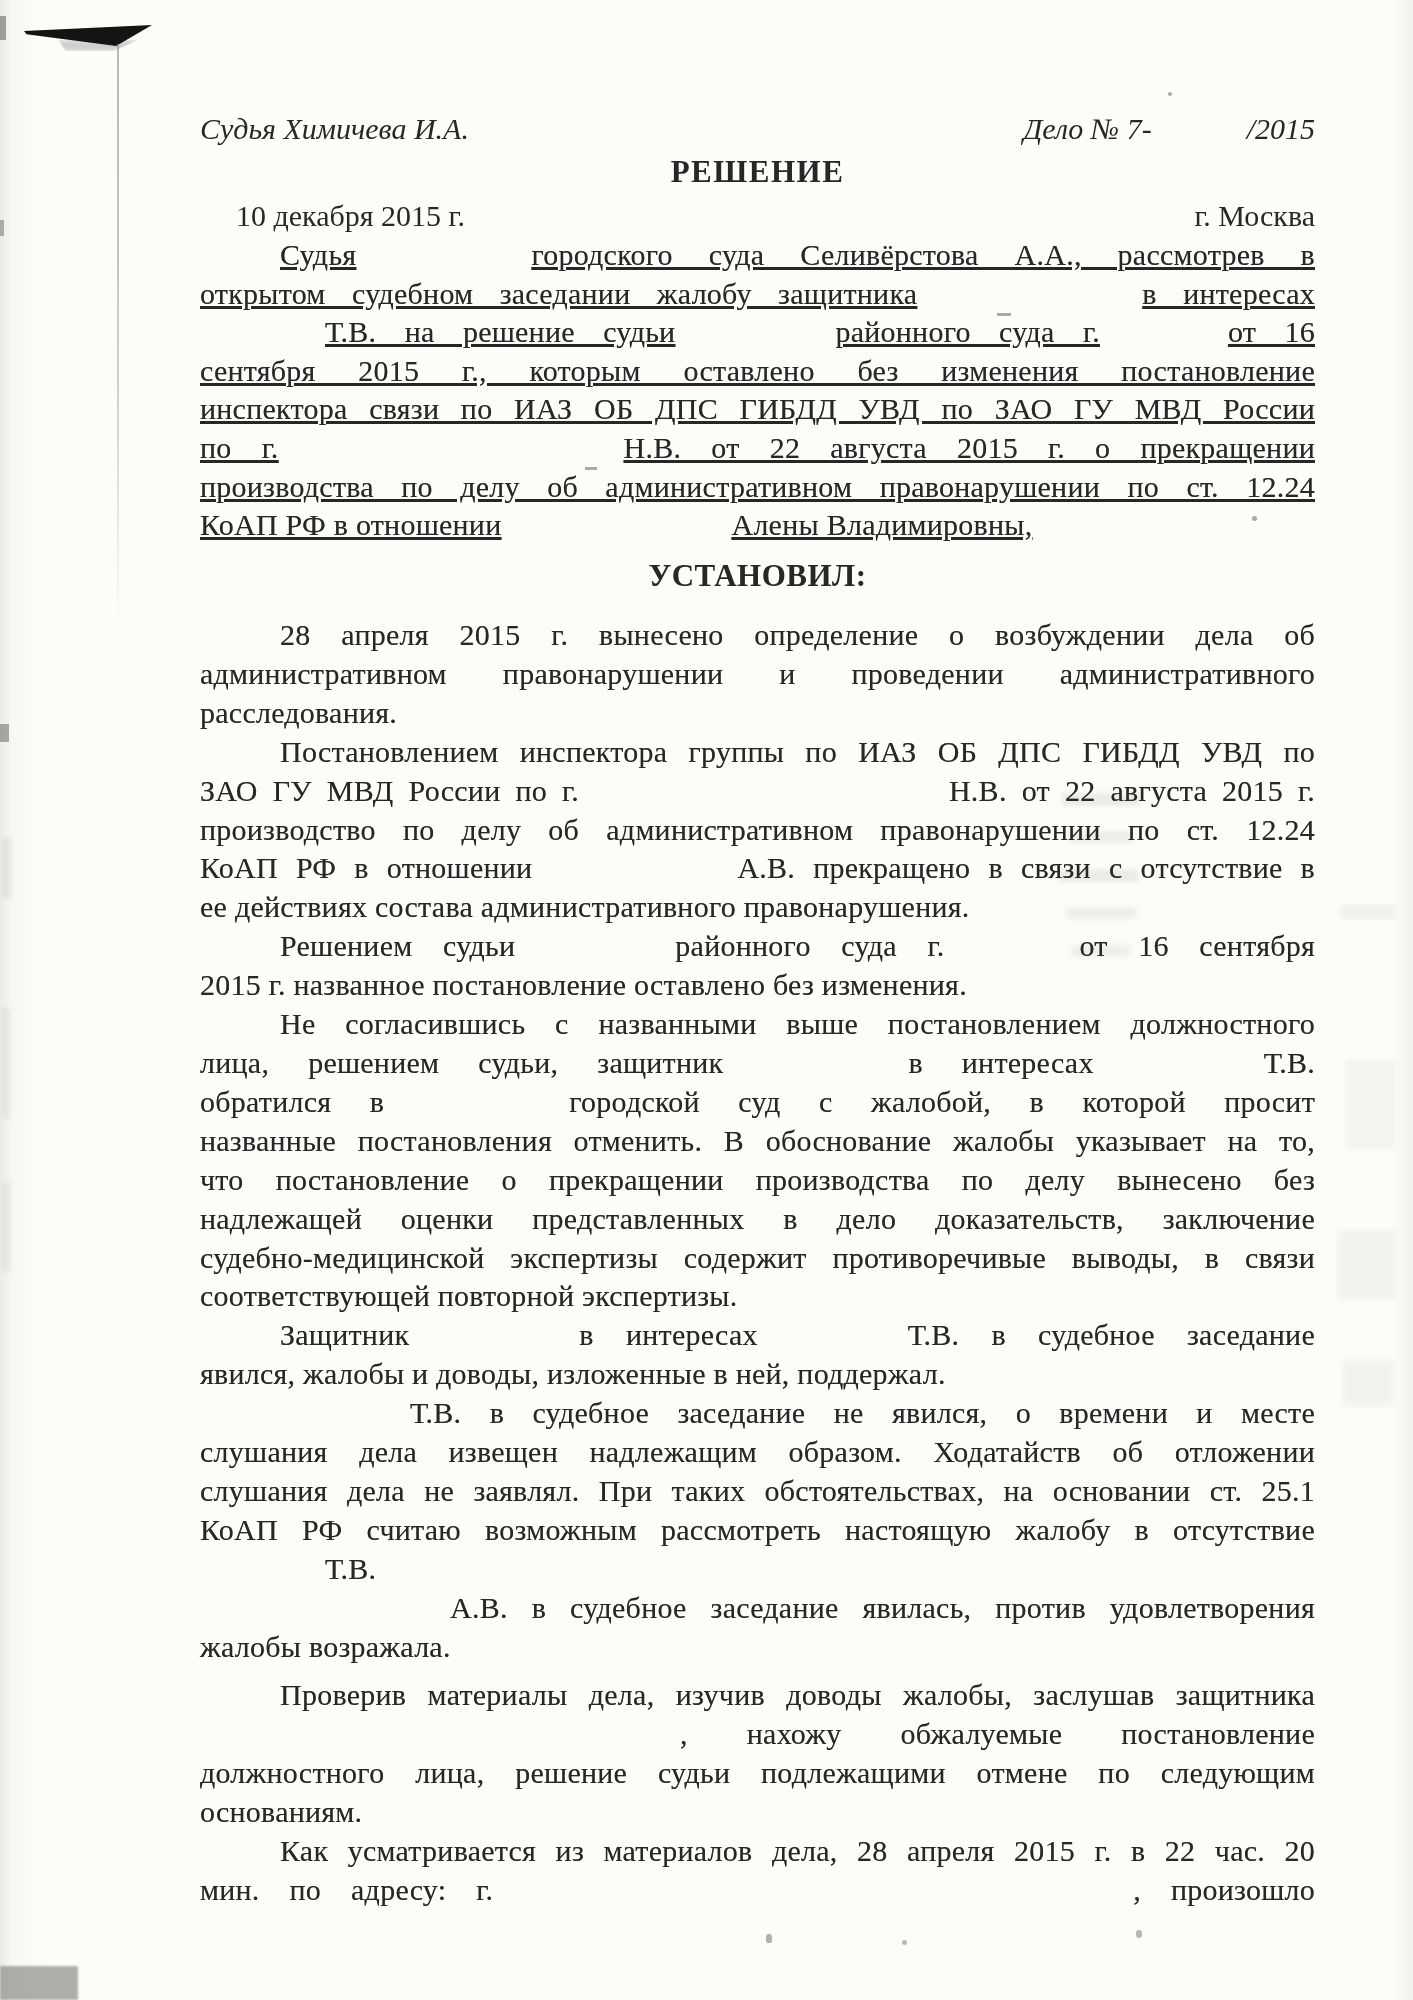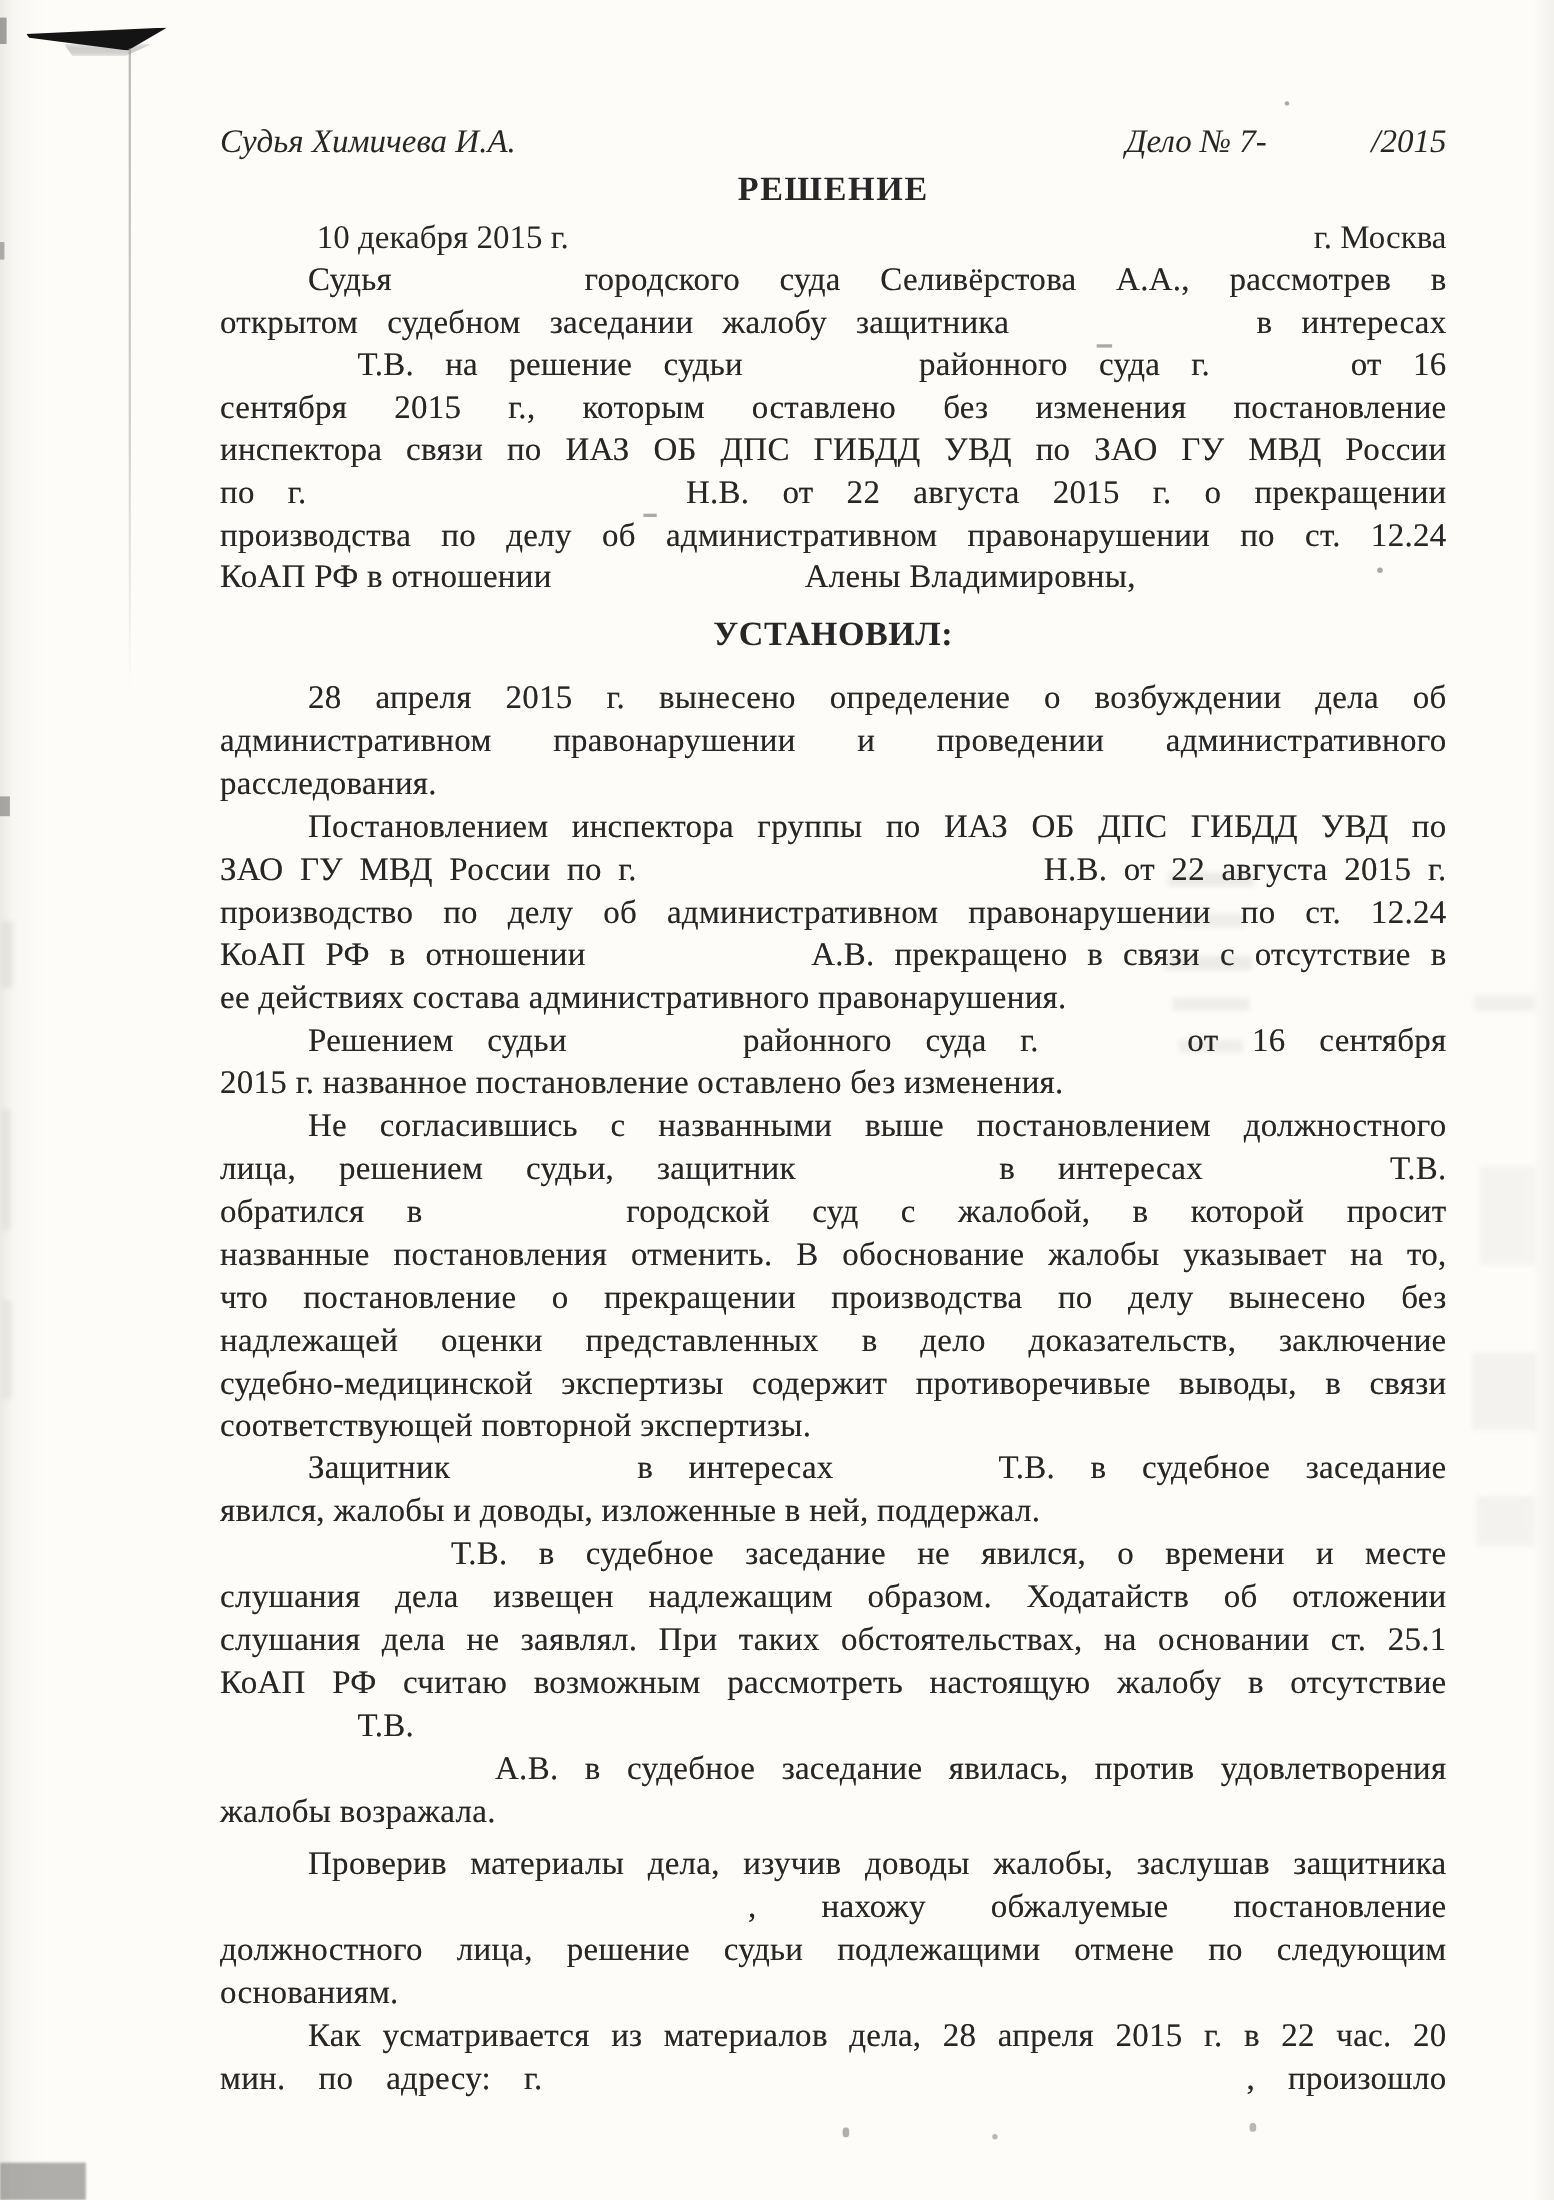--- a/index.html
+++ b/index.html
@@ -17,23 +17,23 @@
       linear-gradient(90deg,#eceae5 0px,#f8f7f3 12px,rgba(253,252,249,0) 45px),
       linear-gradient(270deg,#f3f1ec 0px,rgba(253,252,249,0) 22px),
       #fdfcf9;
   }
   .txt{position:absolute;left:200px;width:1115px;}
   #header-row{top:112px;display:flex;justify-content:space-between;align-items:baseline;font-size:30px;font-style:italic;}
   #case-no{display:flex;}
   #case-gap{display:inline-block;width:95px;}
   #doc-title{top:154px;text-align:center;font-size:31px;font-weight:700;letter-spacing:1.5px;}
   #dateline{top:199px;display:flex;justify-content:space-between;font-size:30px;}
-  #dateline .date{margin-left:88px;}
+  #dateline .date{margin-left:36px;}
   #section-heading{top:558px;text-align:center;font-size:31px;font-weight:700;letter-spacing:.5px;font-family:Liberation Serif, serif;}
-  #intro-block{top:236px;font-size:30px;line-height:38.6px;}
+  #intro-block{top:236px;font-size:30px;line-height:38.6px;text-decoration:underline;}
   #body-block{top:616px;font-size:30px;line-height:38.9px;}
   .tl{letter-spacing:.25px;text-shadow:0 0 .5px rgba(45,45,45,.55);}
   .tl.just{text-align:justify;text-align-last:justify;}
   .tl.flush{text-align:left;text-align-last:left;}
   .gap{display:inline-block;height:1px;}
   
   .art{position:absolute;pointer-events:none;}
   #corner-triangle{left:24px;top:25px;width:128px;height:21px;background:#141414;
     clip-path:polygon(0 28%,100% 0,72% 100%,2% 44%);}
   #corner-shadow{left:58px;top:40px;width:80px;height:11px;background:#9a9a9a;opacity:.45;filter:blur(2px);

